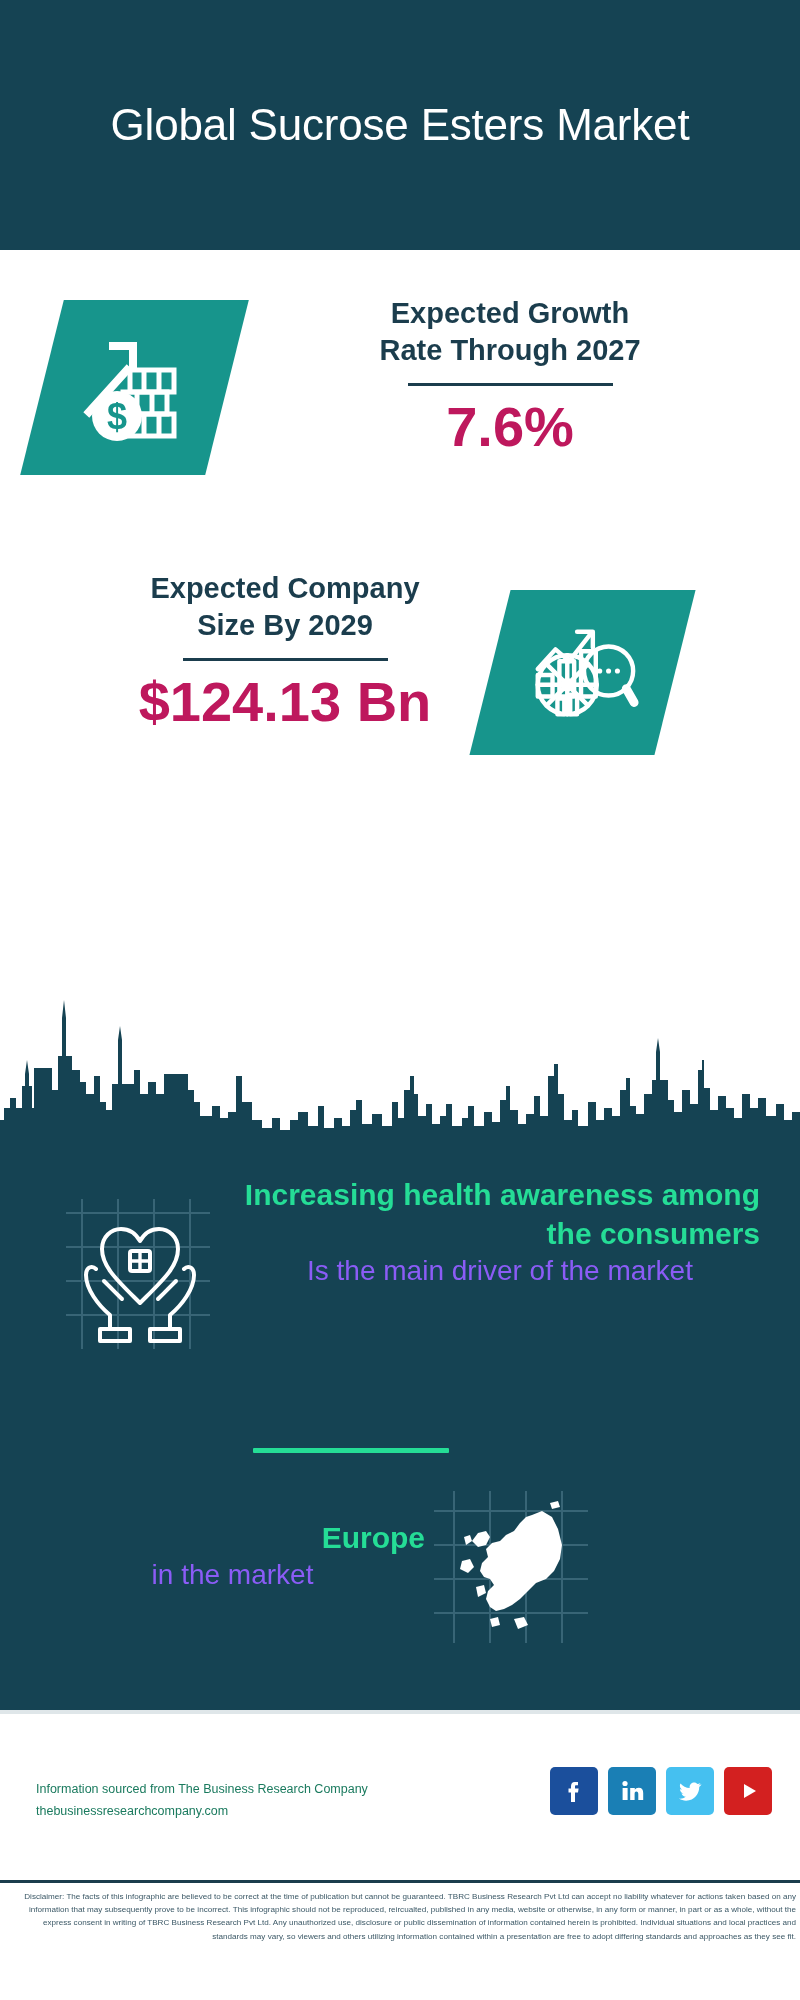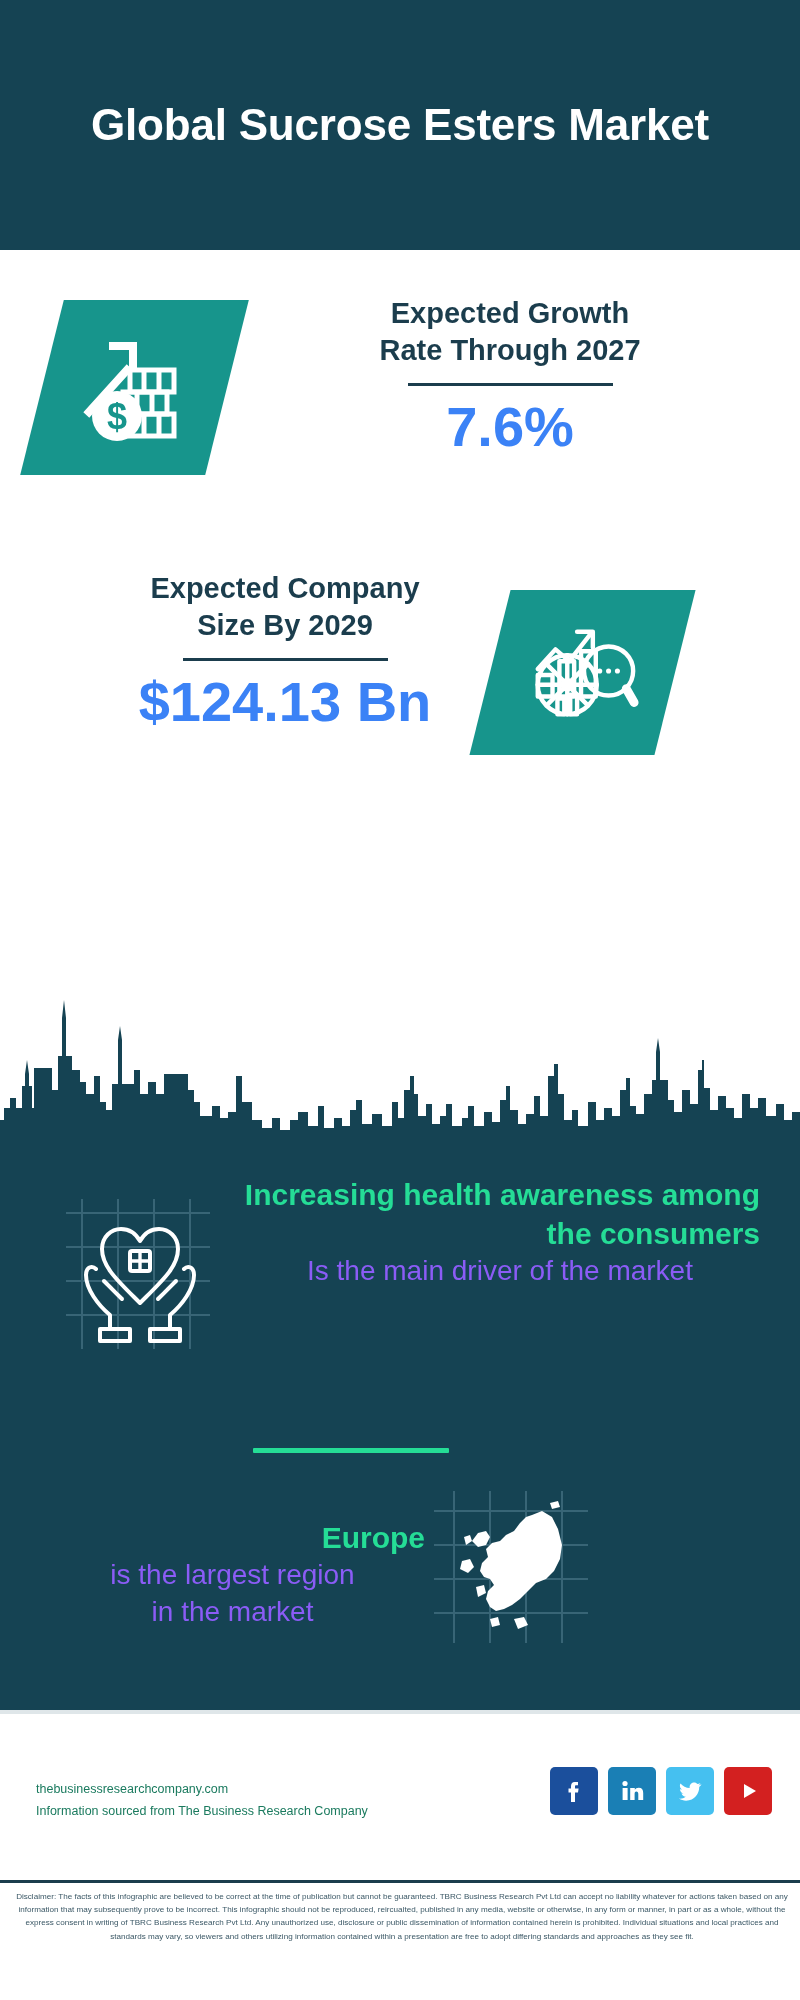--- a/index.html
+++ b/index.html
@@ -23,21 +23,21 @@
     left: 0; top: 0;
     width: 800px; height: 250px;
     background: #154353;
     display: flex;
     align-items: center;
     justify-content: center;
   }
   .header-title {
     color: #ffffff;
     font-size: 44px;
-    font-weight: bold;
+    font-weight: normal;
     line-height: 1.15;
     text-align: center;
     letter-spacing: -0.2px;
     max-width: 640px;
   }
 
   
   .para {
     position: absolute;
     background: #17958c;
@@ -66,21 +66,21 @@
     font-weight: bold;
     line-height: 1.28;
   }
   .kpi-rule {
     width: 205px;
     height: 3px;
     background: #1b3d4d;
     margin: 14px auto 10px auto;
   }
   .kpi-value {
-    color: #3b82f6;
+    color: #be185d;
     font-size: 56px;
     font-weight: bold;
     line-height: 1.1;
   }
 
   
   .size-text {
     position: absolute;
     left: 35px; top: 570px;
     width: 500px;
@@ -190,21 +190,21 @@
     width: 800px; height: 3px;
     background: #1b3d4d;
   }
   .disclaimer {
     position: absolute;
     left: 8px; top: 1890px;
     width: 788px;
     color: #3b5866;
     font-size: 8.1px;
     line-height: 1.63;
-    text-align: center;
+    text-align: right;
   }
 </style>
 </head>
 <body>
 
 <div id="page">
 
   <div class="header">
     <div class="header-title">Global Sucrose Esters Market</div>
   </div>
@@ -340,21 +340,20 @@
 
   <div class="driver-text">
     <div class="hl-green">Increasing health awareness among the consumers</div>
     <div class="hl-white">Is the main driver of the market</div>
   </div>
 
   <div class="green-rule"></div>
 
   <div class="region-text">
     <div class="hl-green">Europe</div>
-    <div class="hl-white">is the largest region</div>
     <div class="hl-white">in the market</div>
   </div>
 
   <div class="region-map">
     <svg width="170" height="160" viewBox="0 0 170 160">
       <g stroke="#3f6c7d" stroke-width="2" fill="none" opacity="0.85">
         <line x1="26" y1="4" x2="26" y2="156"></line>
         <line x1="62" y1="4" x2="62" y2="156"></line>
         <line x1="98" y1="4" x2="98" y2="156"></line>
         <line x1="134" y1="4" x2="134" y2="156"></line>
@@ -376,22 +375,22 @@
         <path d="M86,132 L96,130 L100,138 L90,142 Z"></path>
         <path d="M122,16 L130,14 L132,20 L124,22 Z"></path>
       </g>
     </svg>
   </div>
 
   <div class="footer-divider"></div>
   <div class="footer"></div>
 
   <div class="footer-src">
+    <div>Information sourced from The Business Research Company</div>
     <div>thebusinessresearchcompany.com</div>
-    <div>Information sourced from The Business Research Company</div>
   </div>
 
   <div class="social-row">
     <div class="social" style="background:#1b4f9c">
       <svg width="30" height="30" viewBox="0 0 30 30">
           <path fill="#ffffff" d="M19 6h-3.2C13 6 12 8 12 10.3V12.5H9.5V16.5H12V26H16V16.5h3l.6-4H16v-1.9c0-.9.2-1.4 1.4-1.4H19V6z"></path>
         </svg>
     </div>
     <div class="social" style="background:#1a7fb5">
       <svg width="30" height="30" viewBox="0 0 30 30">

